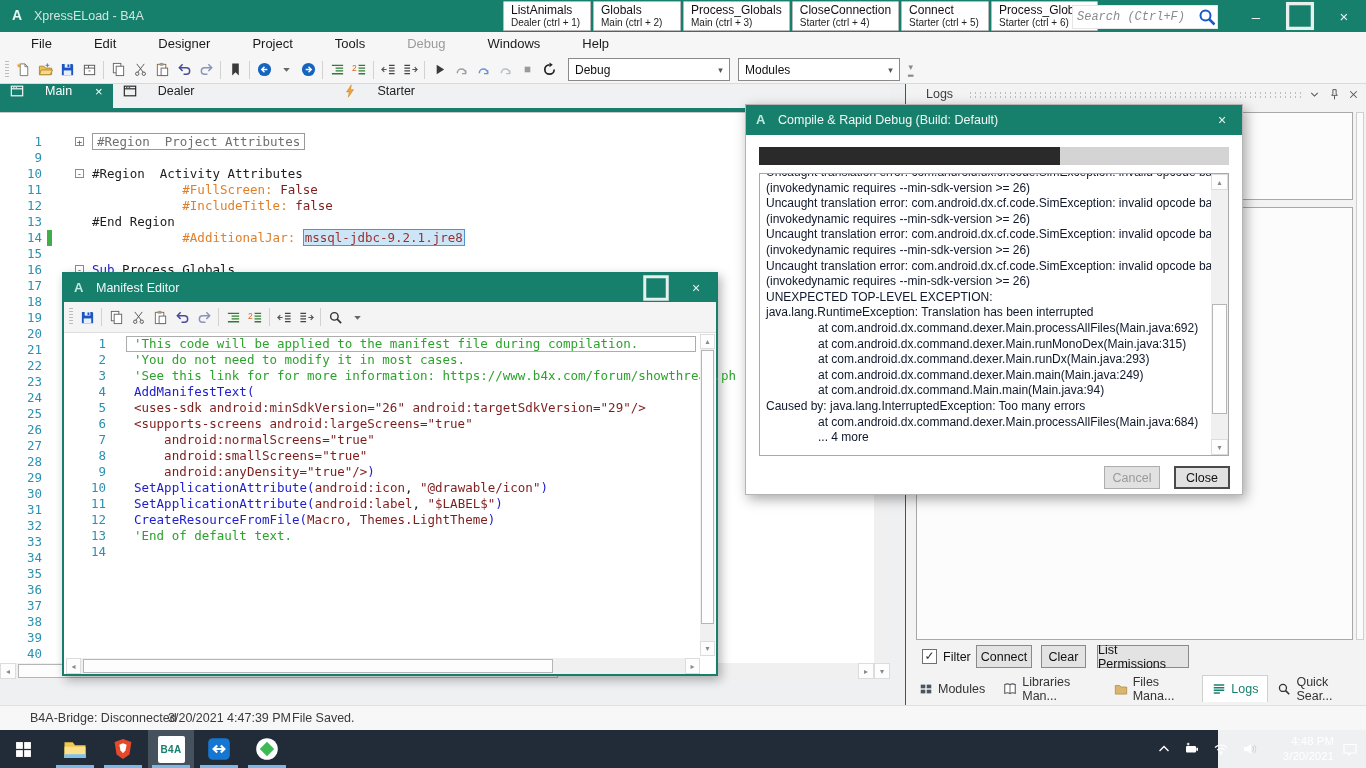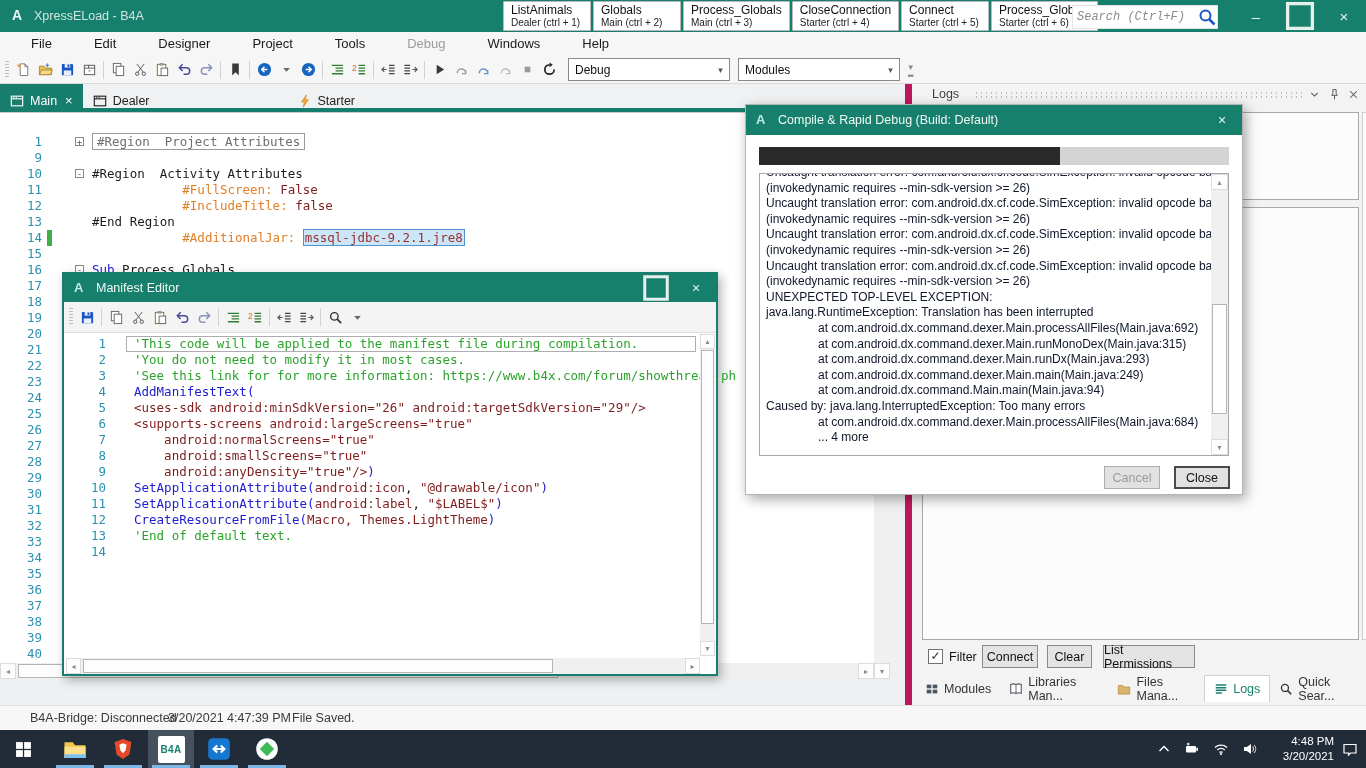--- a/index.html
+++ b/index.html
@@ -32,21 +32,21 @@
   .tbtn{width:22px;height:22px;display:flex;align-items:center;justify-content:center;cursor:pointer;}
   .tbtn svg{width:15px;height:15px;}
   .tsep{width:1px;height:18px;background:#d2d2d2;margin:0 3px;}
   .combo{width:160px;height:21px;background:#fff;border:1px solid #8a8a8a;margin-left:8px;display:flex;align-items:center;font-size:12px;color:#111;cursor:pointer;}
   .combo .cval{flex:1;padding-left:6px;}
   .combo .carr{width:17px;text-align:center;color:#555;font-size:9px;}
   .tbext{margin-left:8px;color:#8a8a8a;font-size:9px;display:flex;flex-direction:column;line-height:5px;align-items:center;}
 
   
   .tabstrip{position:absolute;left:0;top:84px;width:890px;height:24px;background:#f0f1f2;display:flex;align-items:flex-end;}
-  .doctab{height:24px;display:flex;align-items:flex-end;gap:6px;padding:0 10px;font-size:12.5px;color:#222;cursor:pointer;}
+  .doctab{height:24px;display:flex;align-items:flex-start;gap:21px;padding:0 10px;font-size:12.5px;color:#222;cursor:pointer;}
   .doctab svg{width:14px;height:14px;}
   .doctab.active{background:#177e6d;color:#fff;}
   .doctab .tclose{font-size:13px;margin-left:2px;cursor:pointer;}
   .doctab:nth-child(3){margin-left:128px;}
   .tealbar{position:absolute;left:0;top:108px;width:890px;height:4px;background:#177e6d;}
 
   
   .editor{position:absolute;left:0;top:112px;width:890px;height:566px;background:#fff;border-top:1px solid #c9c9c9;overflow:hidden;}
   #editor-lines{position:absolute;left:0;top:21px;width:874px;}
   .codeline{position:relative;height:16px;font-family:"DejaVu Sans Mono",monospace;font-size:12.5px;line-height:16px;white-space:pre;tab-size:12;}
@@ -59,21 +59,21 @@
   .srbox{color:#6f6f6f;border:1px solid #9a9a9a;background:#fff;padding:0 4px;}
   .modbar{position:absolute;left:47px;top:0;width:5px;height:16px;background:#3fae49;}
   .curline{position:absolute;left:62px;right:4px;top:0;height:14px;border:1px solid #adadad;}
 
   
   .sbtrack{background:#f0f0f0;position:absolute;}
   .sbbtn{position:absolute;background:#fdfdfd;border:1px solid #dcdcdc;color:#8a8a8a;font-size:8px;display:flex;align-items:center;justify-content:center;box-sizing:border-box;cursor:pointer;}
   .sbthumb{position:absolute;background:#fdfdfd;border:1px solid #b5b5b5;box-sizing:border-box;cursor:pointer;}
 
   
-  .logspanel{position:absolute;left:905px;top:84px;width:461px;height:621px;background:#f3f3f3;border-left:7px solid #be185d;box-sizing:border-box;}
+  .logspanel{position:absolute;left:905px;top:84px;width:461px;height:621px;background:#f3f3f3;border-left:1px solid #be185d;box-sizing:border-box;}
   .lp-title{position:absolute;left:20px;top:3px;font-size:12.5px;color:#3f3f3f;}
   .lp-dots{position:absolute;left:62px;right:64px;top:7px;height:8px;background-image:radial-gradient(circle,#bdbdbd 0.9px,transparent 1.1px);background-size:5px 4px;}
   .lp-ico{position:absolute;top:2px;width:16px;height:16px;display:flex;align-items:center;justify-content:center;cursor:pointer;}
   .lp-ico svg{width:13px;height:13px;}
   .lpbox{position:absolute;background:#fcfcfc;border:1px solid #a8a8a8;box-sizing:border-box;}
   .vstrip{position:absolute;left:450px;top:28px;width:8px;height:528px;background:#fbfbfb;border:1px solid #cfcfcf;box-sizing:border-box;}
   .cb{position:absolute;width:15px;height:15px;background:#fff;border:1px solid #707070;box-sizing:border-box;font-size:12px;line-height:13px;text-align:center;color:#333;cursor:pointer;}
   .cblabel{position:absolute;font-size:12.5px;color:#111;}
   .wbtn{position:absolute;height:23px;background:#e3e3e3;border:1px solid #8a8a8a;box-sizing:border-box;font-size:12.5px;color:#111;display:flex;align-items:center;justify-content:center;cursor:pointer;font-family:"Liberation Sans",sans-serif;}
   .btabs{position:absolute;left:4px;top:591px;height:27px;display:flex;align-items:stretch;}
@@ -100,21 +100,21 @@
   .logline.ind{padding-left:52px;}
   .cbtn{position:absolute;height:23px;background:#e1e1e1;border:1px solid #adadad;box-sizing:border-box;font-size:12.5px;display:flex;align-items:center;justify-content:center;cursor:pointer;}
   .cbtn.disabled{color:#9a9a9a;}
   .cbtn.focused{border:2px solid #4a4a4a;color:#111;}
 
   
   .statusbar{position:absolute;left:0;top:705px;width:1366px;height:25px;background:#f7f7f7;border-top:1px solid #e0e0e0;box-sizing:border-box;}
   .sbtext{position:absolute;top:5px;font-size:12.5px;color:#3a3a3a;}
 
   
-  .taskbar{position:absolute;left:0;top:730px;width:1366px;height:38px;background:#222c38;}
+  .taskbar{position:absolute;left:0;top:730px;width:1218px;height:38px;background:#222c38;}
   .tslot{position:absolute;top:0;width:46px;height:38px;display:flex;align-items:center;justify-content:center;cursor:pointer;}
   .tslot svg{width:24px;height:24px;}
   .tslot.start svg{width:17px;height:17px;}
   .tslot.appactive{background:#45515d;}
   .underline{position:absolute;bottom:0;left:4px;width:38px;height:3px;background:#7ab8e8;}
   .b4atile{width:27px;height:27px;background:#fff;border-radius:2px;display:flex;align-items:center;justify-content:center;color:#17806d;font-size:10px;font-weight:bold;letter-spacing:.3px;}
   .tray{position:absolute;top:0;height:38px;display:flex;align-items:center;justify-content:center;cursor:pointer;}
   .tray svg{width:16px;height:16px;}
   .clock{position:absolute;left:1272px;top:4px;width:62px;color:#fff;font-size:11.5px;line-height:15px;text-align:right;cursor:default;}
 </style>

